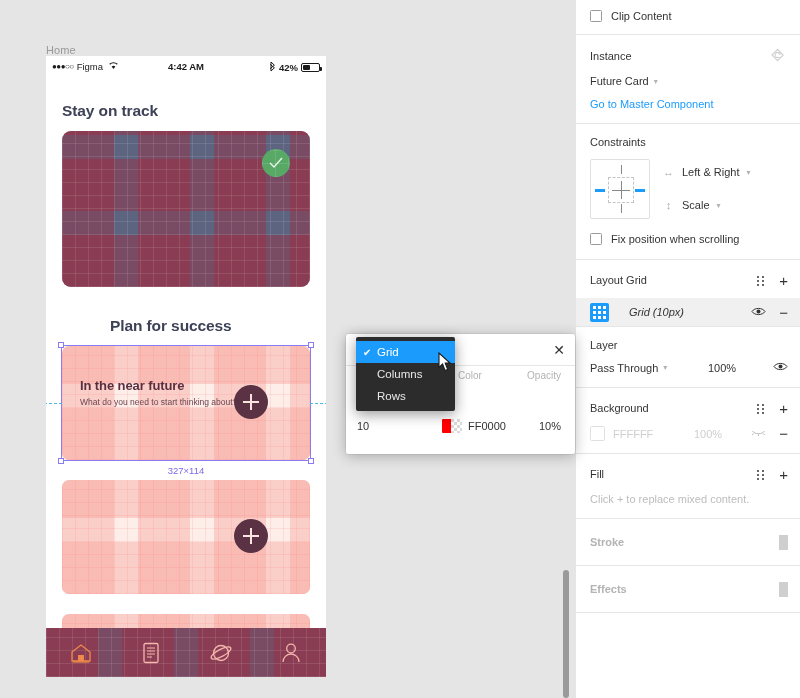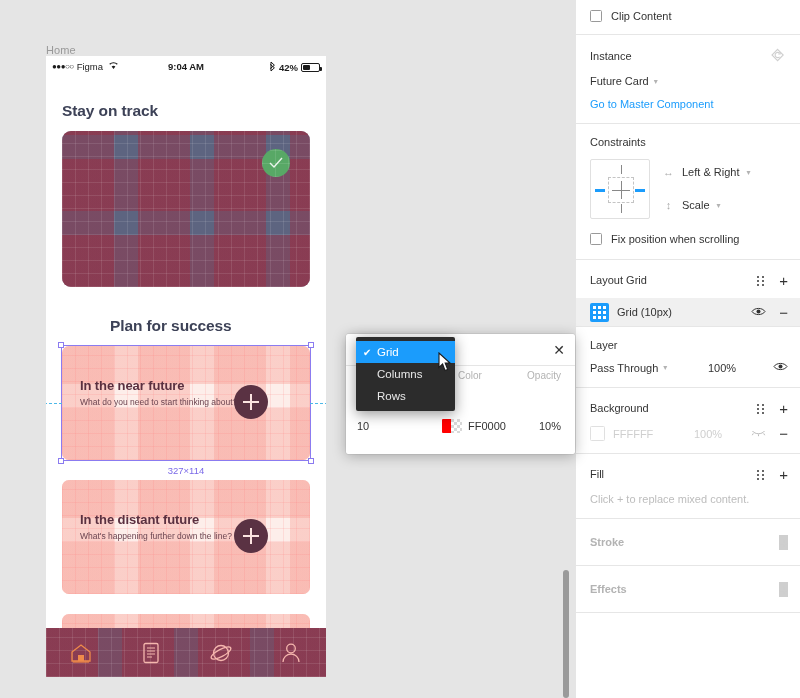--- a/index.html
+++ b/index.html
@@ -284,21 +284,21 @@
     margin-top: 10px; height: 28px; background: #f0f0f0;
     padding: 0 12px 0 14px; justify-content: space-between;
   }
   #lg-swatch {
     width: 19px; height: 19px; background: #1b9cfc; border-radius: 2px;
     position: relative; flex: none; overflow: hidden;
   }
   #lg-swatch i {
     position: absolute; width: 3px; height: 3px; background: #fff;
   }
-  #lg-left { display: flex; align-items: center; gap: 8px; }
+  #lg-left { display: flex; align-items: center; gap: 20px; font-style: italic; }
   #lg-right { display: flex; align-items: center; gap: 13px; }
 
   
   #sec-layer { padding: 12px 12px 13px 14px; }
   #layer-hdr { margin-bottom: 10px; }
   #layer-row { justify-content: space-between; }
   #layer-blend { display: flex; align-items: center; gap: 5px; }
   #layer-opacity { position: absolute; left: 118px; }
 
   
@@ -339,21 +339,21 @@
       <div class="sb-left">
         <span class="sb-dots">●●●○○</span>
         <span class="sb-carrier">Figma</span>
         <span class="sb-wifi">
           <svg width="11" height="9" viewBox="0 0 11 9">
               <path d="M5.5 8 L3.6 5.6 A3 3 0 0 1 7.4 5.6 Z" fill="#1b1b1b"></path>
               <path d="M1.7 3.3 A5.4 5.4 0 0 1 9.3 3.3" stroke="#1b1b1b" stroke-width="1.2" fill="none"></path>
             </svg>
         </span>
       </div>
-      <div class="sb-center">9:04 AM</div>
+      <div class="sb-center">4:42 AM</div>
       <div class="sb-right">
         <span>
           <svg width="7" height="11" viewBox="0 0 7 11">
               <path d="M2 1 L2 10 L5.4 6.8 L1.2 3.4 M1.2 7.6 L5.4 4.2 L2 1" stroke="#1b1b1b" stroke-width="1" fill="none"></path>
             </svg>
         </span>
         <span>42%</span>
         <span class="batt-shell">
           <i class="batt-fill"></i>
             <i class="batt-nub"></i>
@@ -395,24 +395,20 @@
           <i class="handle h-br"></i>
         </div>
         <div class="align-guide" id="guide-l"></div>
         <div class="align-guide" id="guide-r"></div>
         <div id="dim-badge">327×114</div>
       </div>
 
       <div class="fcard" style="margin-top:20px">
         <div class="fplaid"></div>
         <div class="fgrid"></div>
-        <div class="fcard-text">
-          <div class="fcard-h">In the distant future</div>
-          <div class="fcard-p">What's happening further down the line?</div>
-        </div>
         <div class="plus-btn"></div>
       </div>
 
       <div class="fcard">
         <div class="fplaid"></div>
         <div class="fgrid"></div>
         <div class="fcard-text">
           <div class="fcard-h">Someday</div>
           <div class="fcard-p">What do you need to start thinking about?</div>
         </div>

